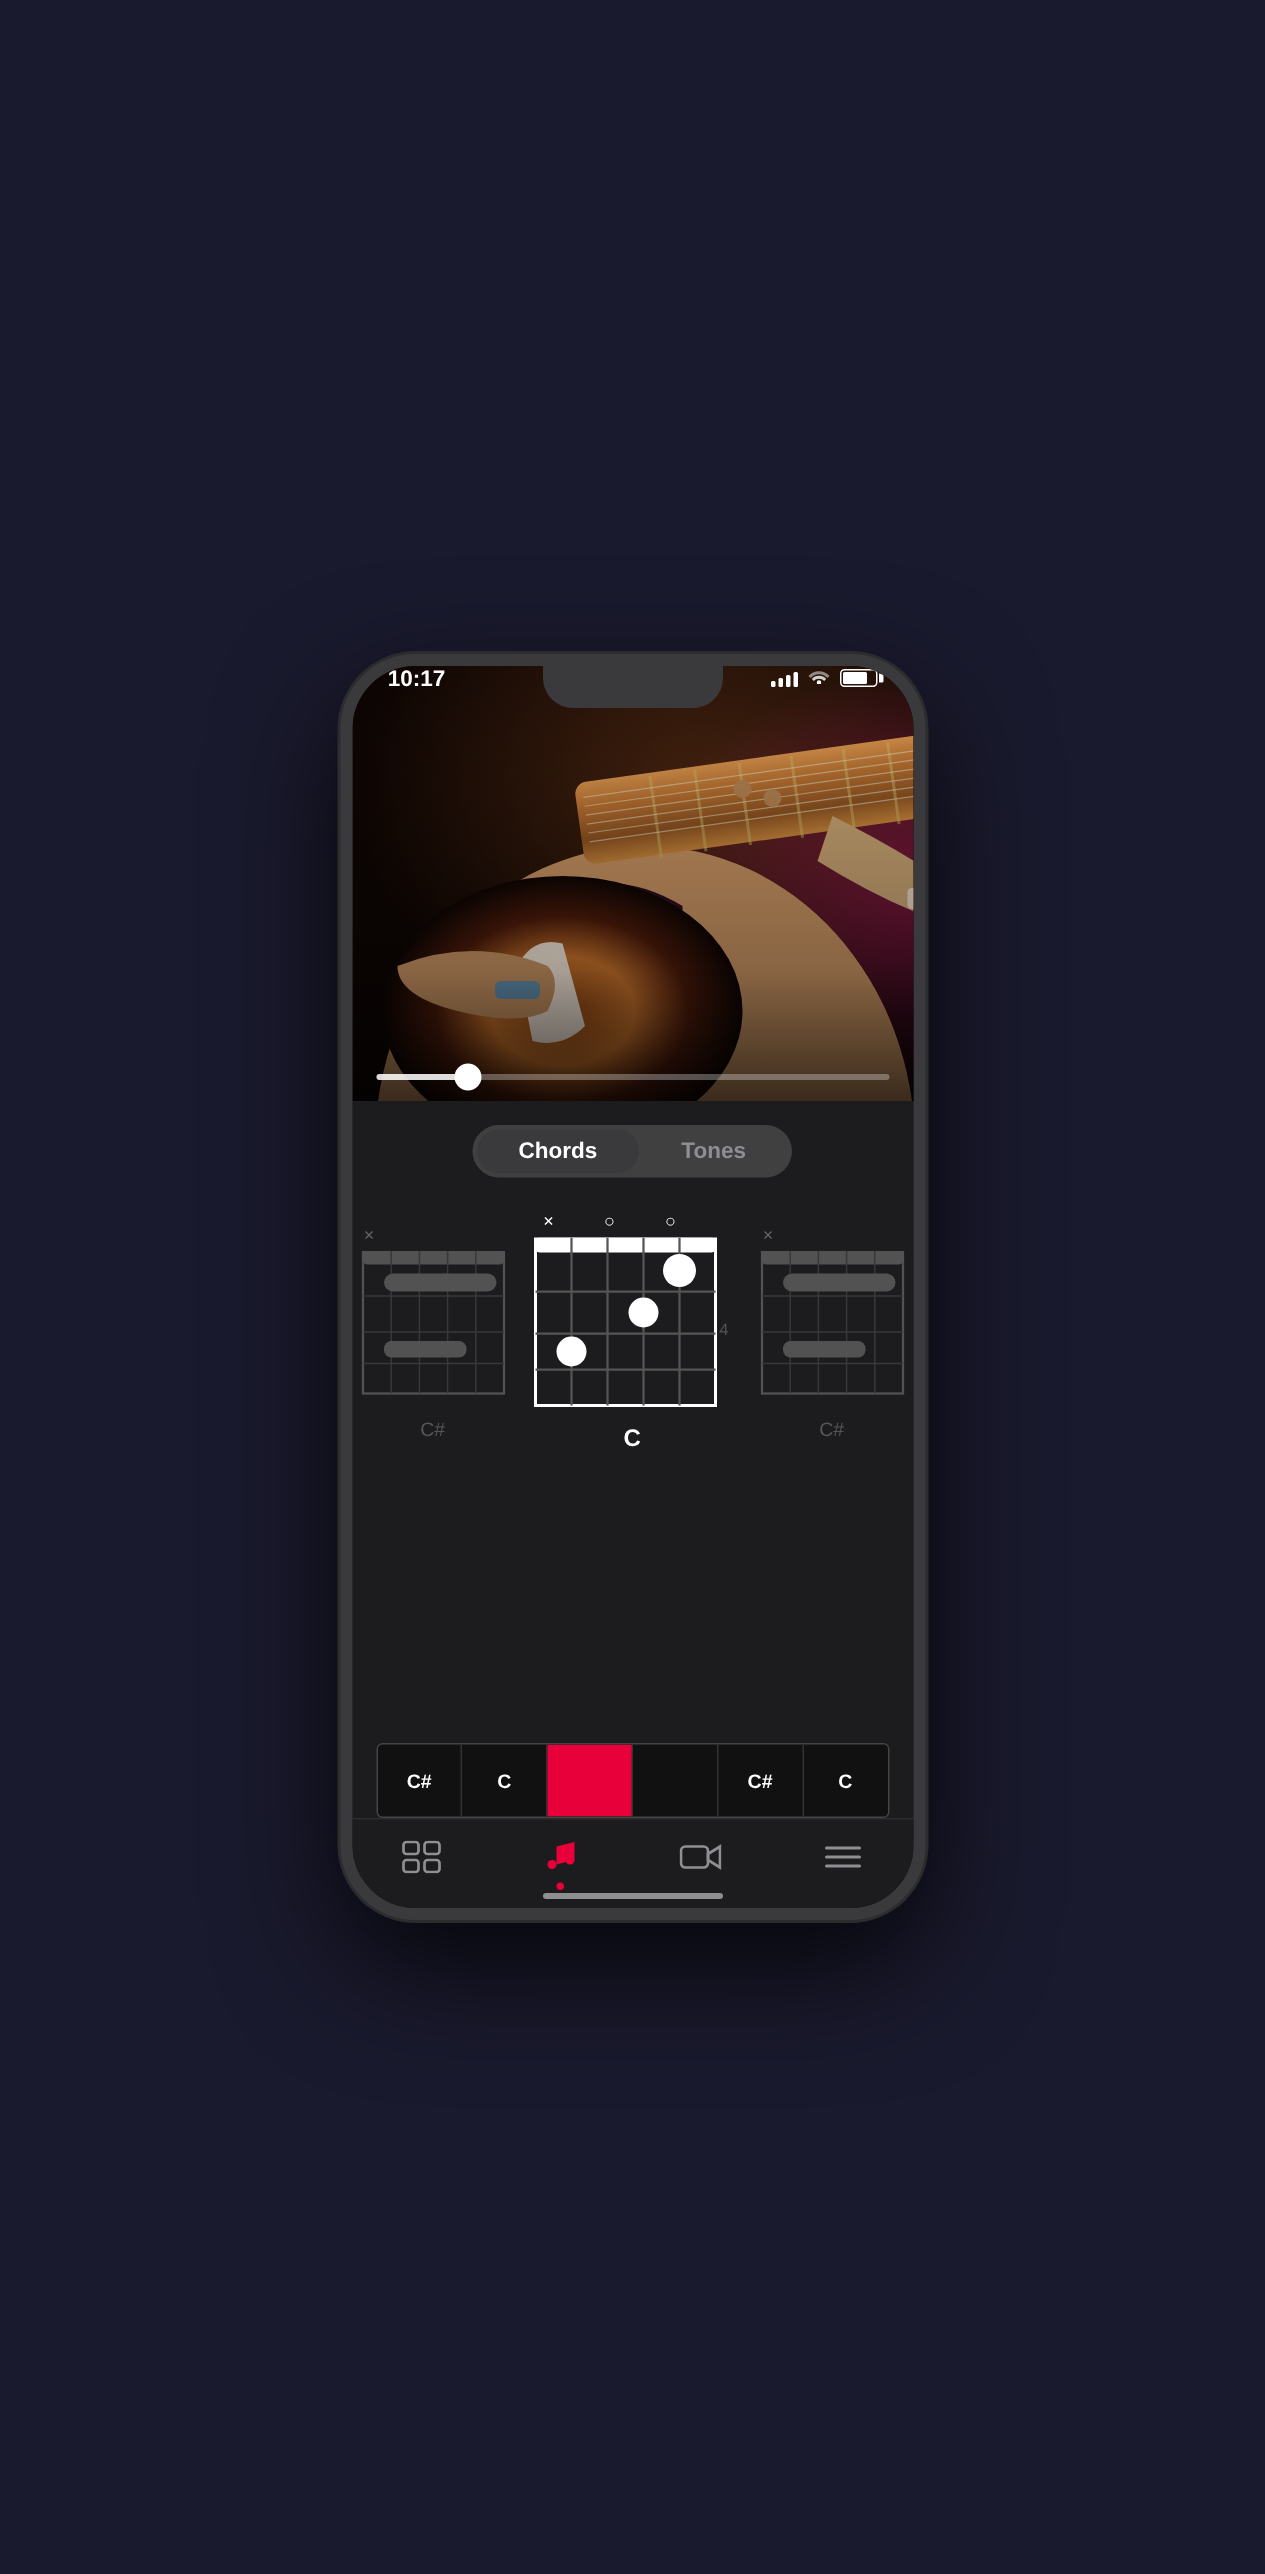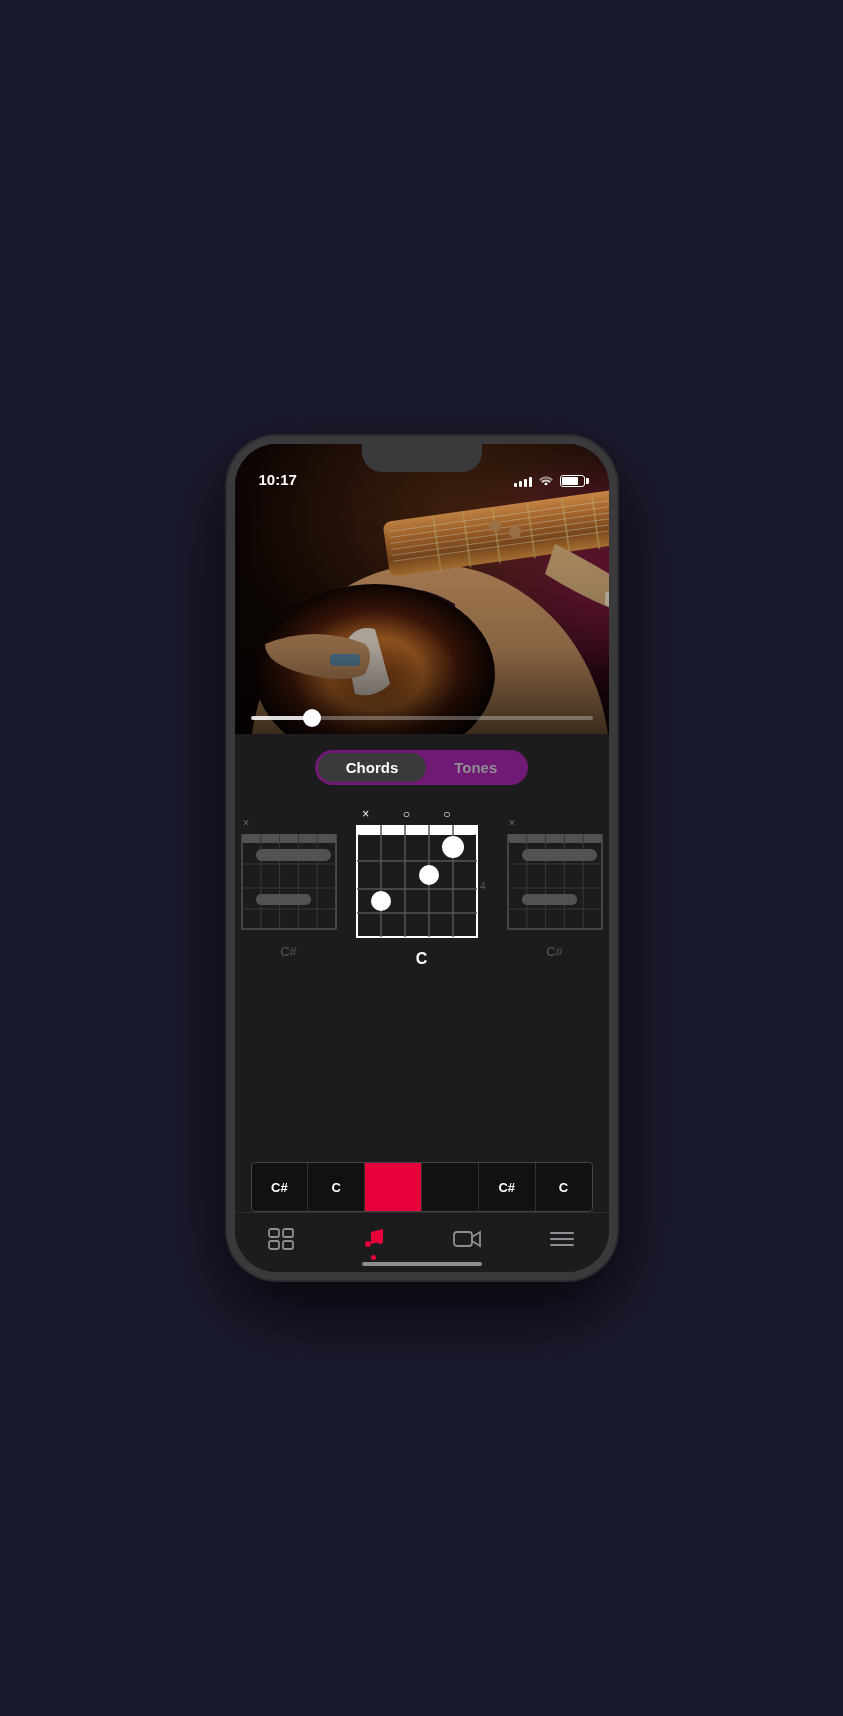--- a/index.html
+++ b/index.html
@@ -37,21 +37,21 @@
       z-index: 100;
     }
 
     .status-bar {
       position: absolute;
       top: 0;
       left: 0;
       right: 0;
       height: 44px;
       display: flex;
-      align-items: flex-end;
+      align-items: flex-start;
       justify-content: space-between;
       padding: 0 24px;
       z-index: 50;
     }
 
     .status-time {
       color: white;
       font-size: 15px;
       font-weight: 600;
     }
@@ -160,21 +160,21 @@
 
     
     .tab-switcher {
       display: flex;
       justify-content: center;
       padding: 16px 0 12px;
     }
 
     .tab-group {
       display: flex;
-      background: #701a75;
+      background: #404040;
       border-radius: 20px;
       padding: 3px;
       gap: 0;
     }
 
     .tab-btn {
       padding: 6px 28px;
       border-radius: 18px;
       border: none;
       font-size: 15px;

